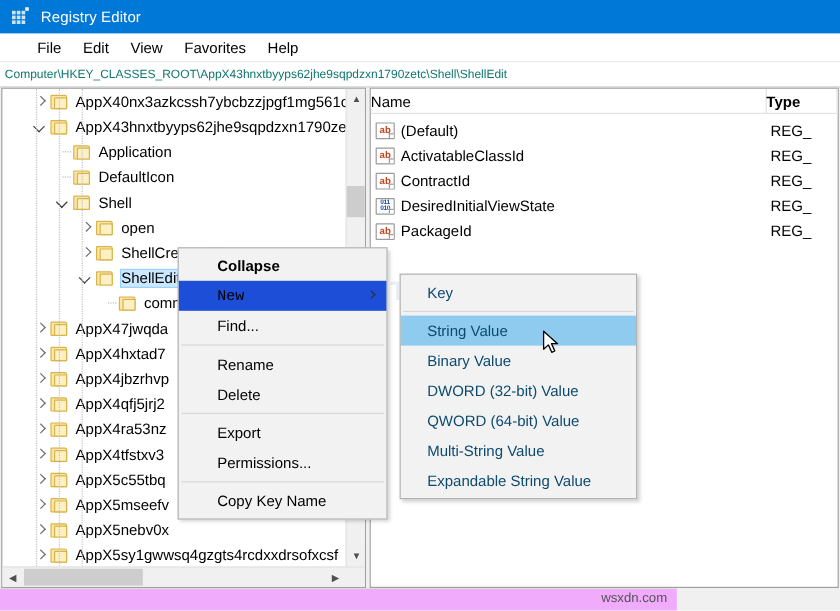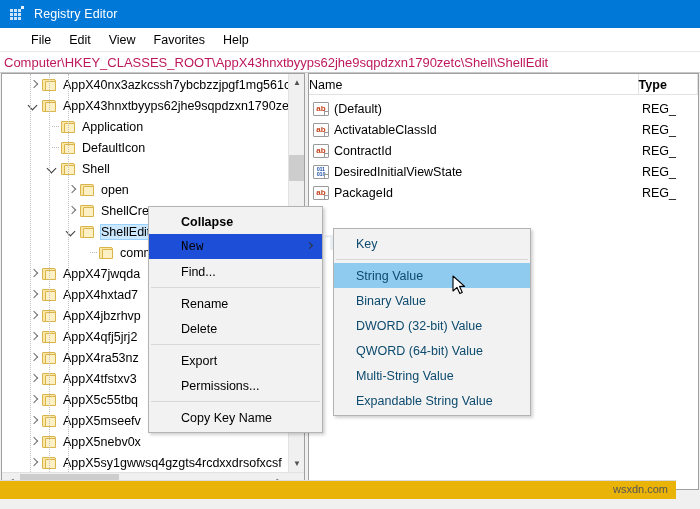--- a/index.html
+++ b/index.html
@@ -68,21 +68,21 @@
   
   .addressbar {
     position: absolute; left: 0; top: 52px;
     width: 700px; height: 21px;
     background: #ffffff;
     border-bottom: 1px solid #c8c8c8;
     display: flex; align-items: center;
     padding-left: 4px;
   }
   .address-text {
-    font-size: 13px; color: #be185d;
+    font-size: 10px; color: #0f766e;
     white-space: nowrap; overflow: hidden;
   }
 
   
   .content {
     position: absolute; left: 0; top: 73px;
     width: 700px; height: 417px;
     background: #f0f0f0;
   }
 
@@ -264,23 +264,23 @@
     line-height: 1;
     font-family: "Liberation Sans", sans-serif;
   }
   .val-icon.str .gl { color: #c5431c; }
   .val-icon.bin .gl { color: #1f4fa8; font-size: 5.5px; letter-spacing: -0.3px; }
   .val-name { width: 308px; white-space: nowrap; overflow: hidden; }
   .val-type { white-space: nowrap; }
 
   
   .statusbar {
-    position: absolute; left: 0; bottom: 10px;
-    width: 676px; height: 19px;
-    background: #eab308;
+    position: absolute; left: 0; bottom: 0;
+    width: 564px; height: 19px;
+    background: #f0abfc;
     border-top: 1px solid #dcdcdc;
   }
   .watermark {
     position: absolute; right: 8px; top: 2px;
     font-size: 11px; color: #555555;
   }
 
   
   .ctxmenu {
     position: absolute;

